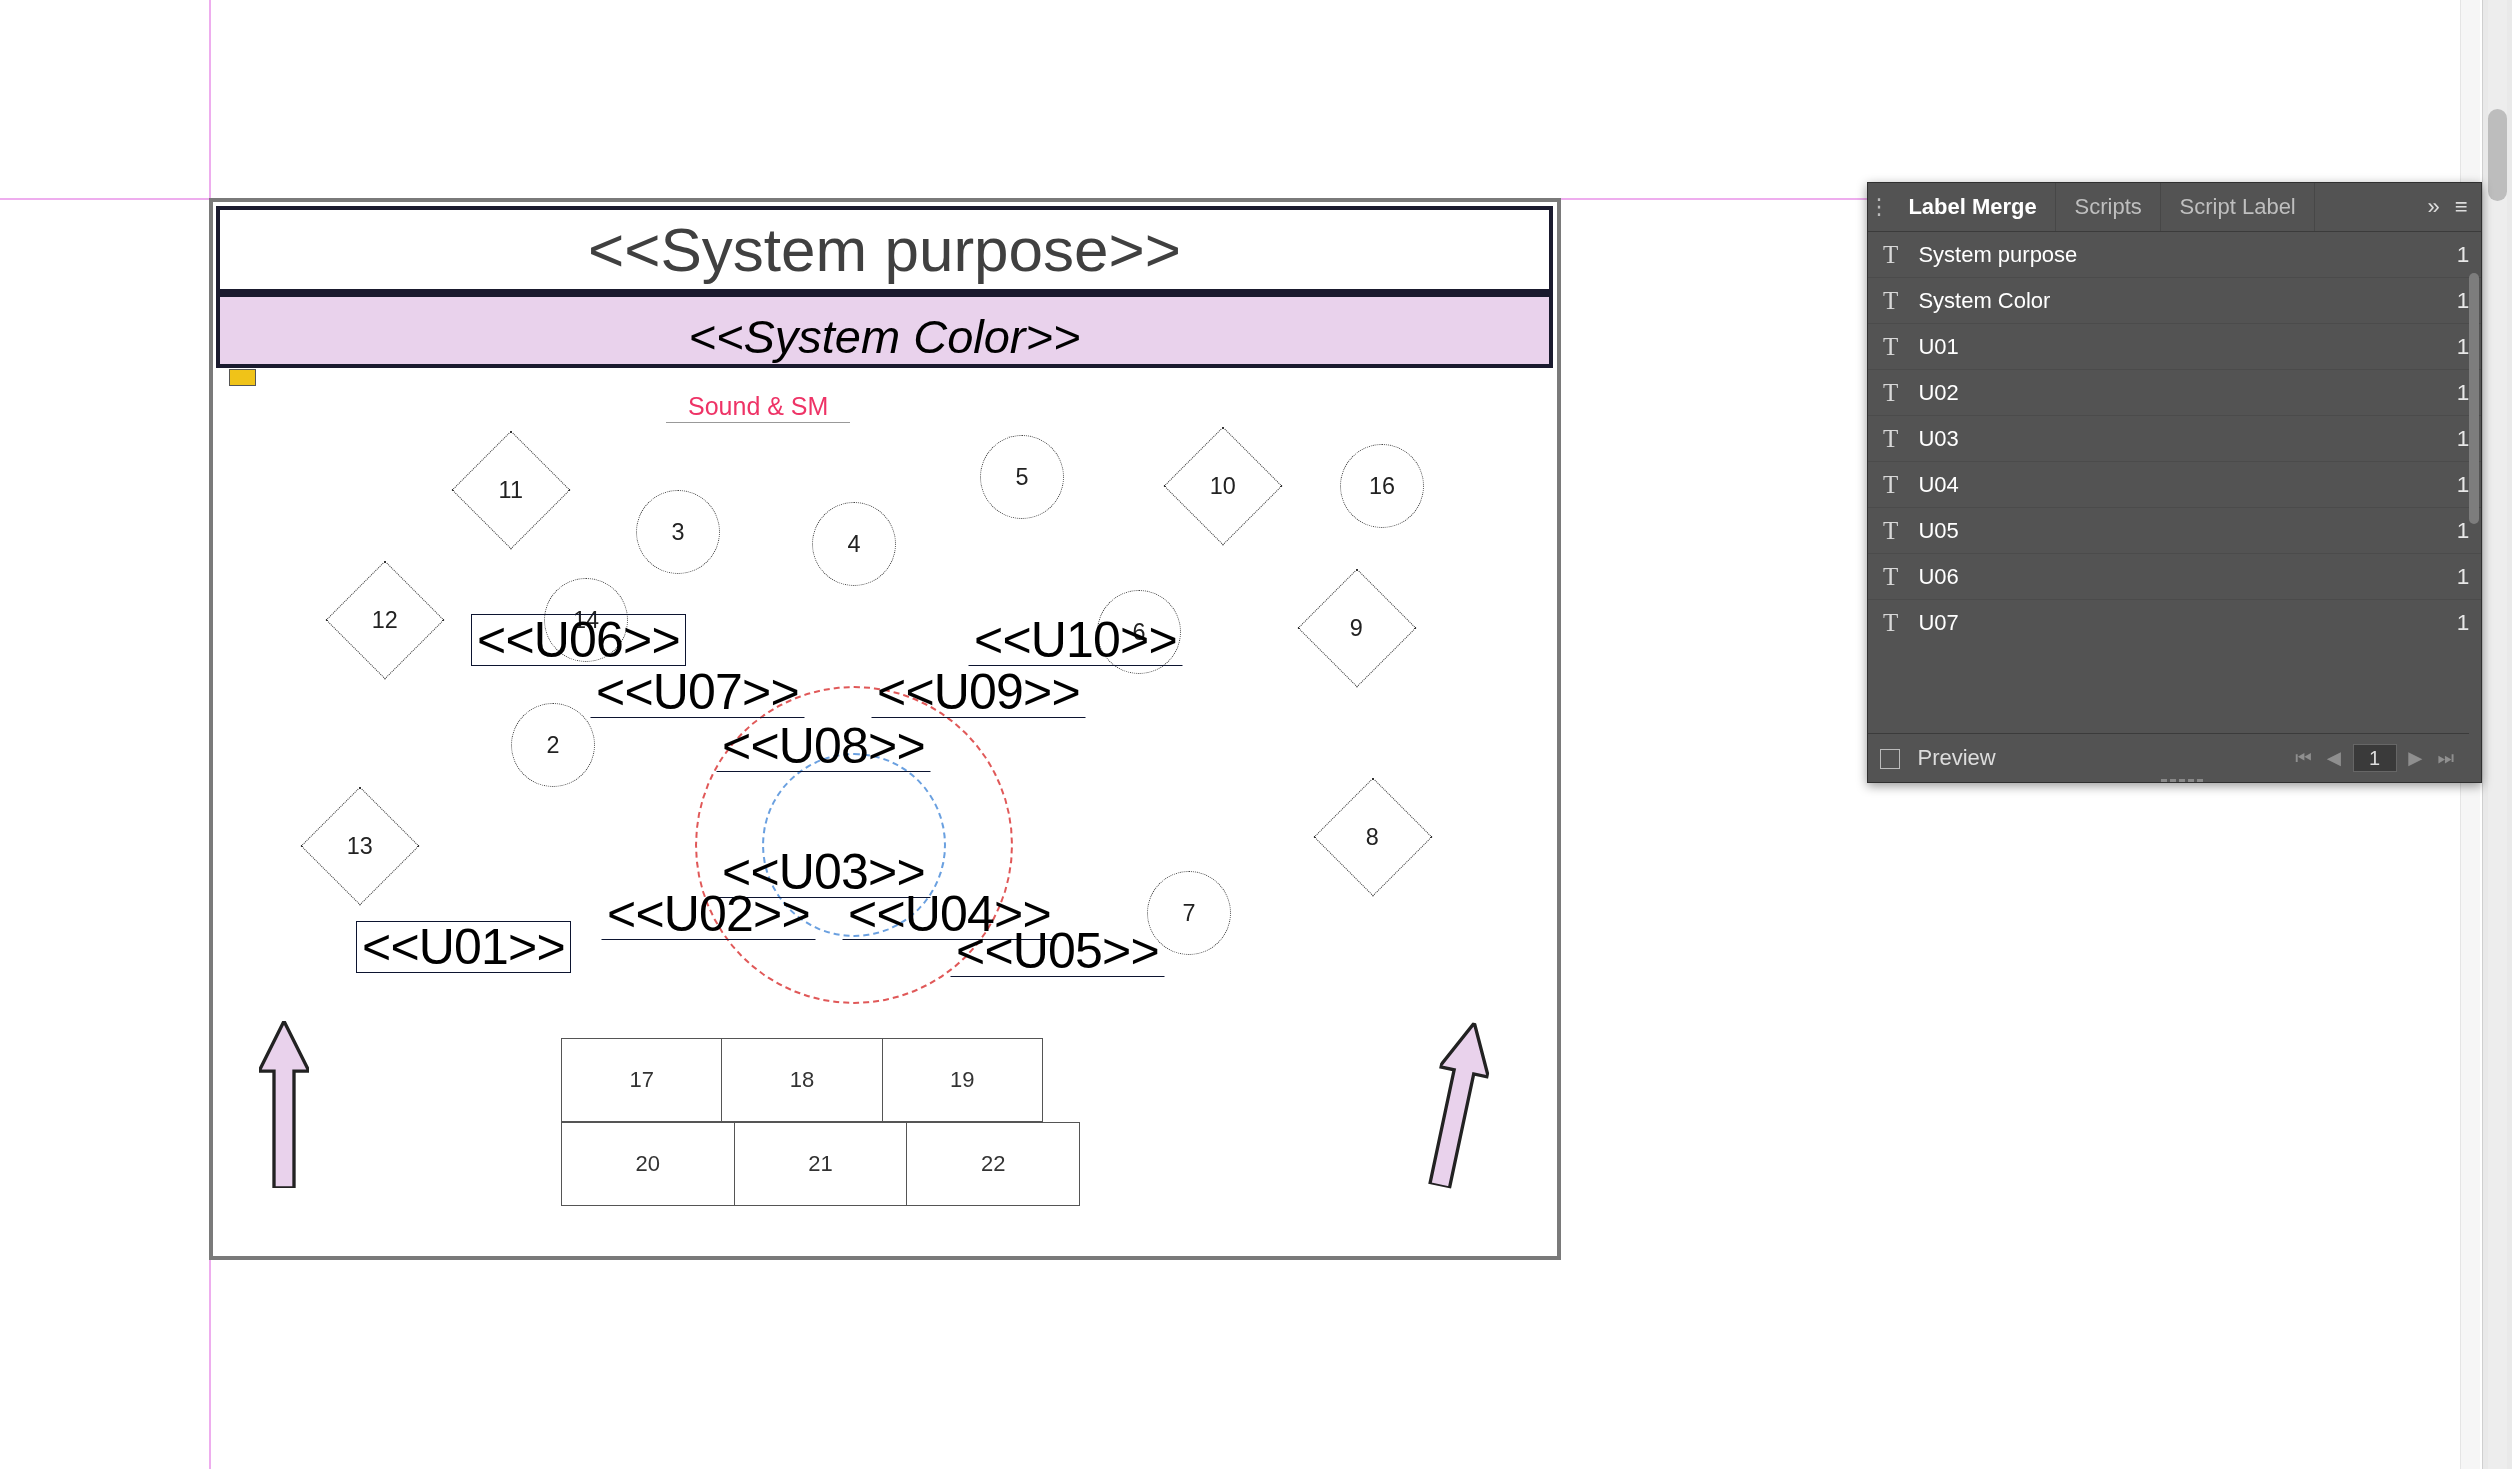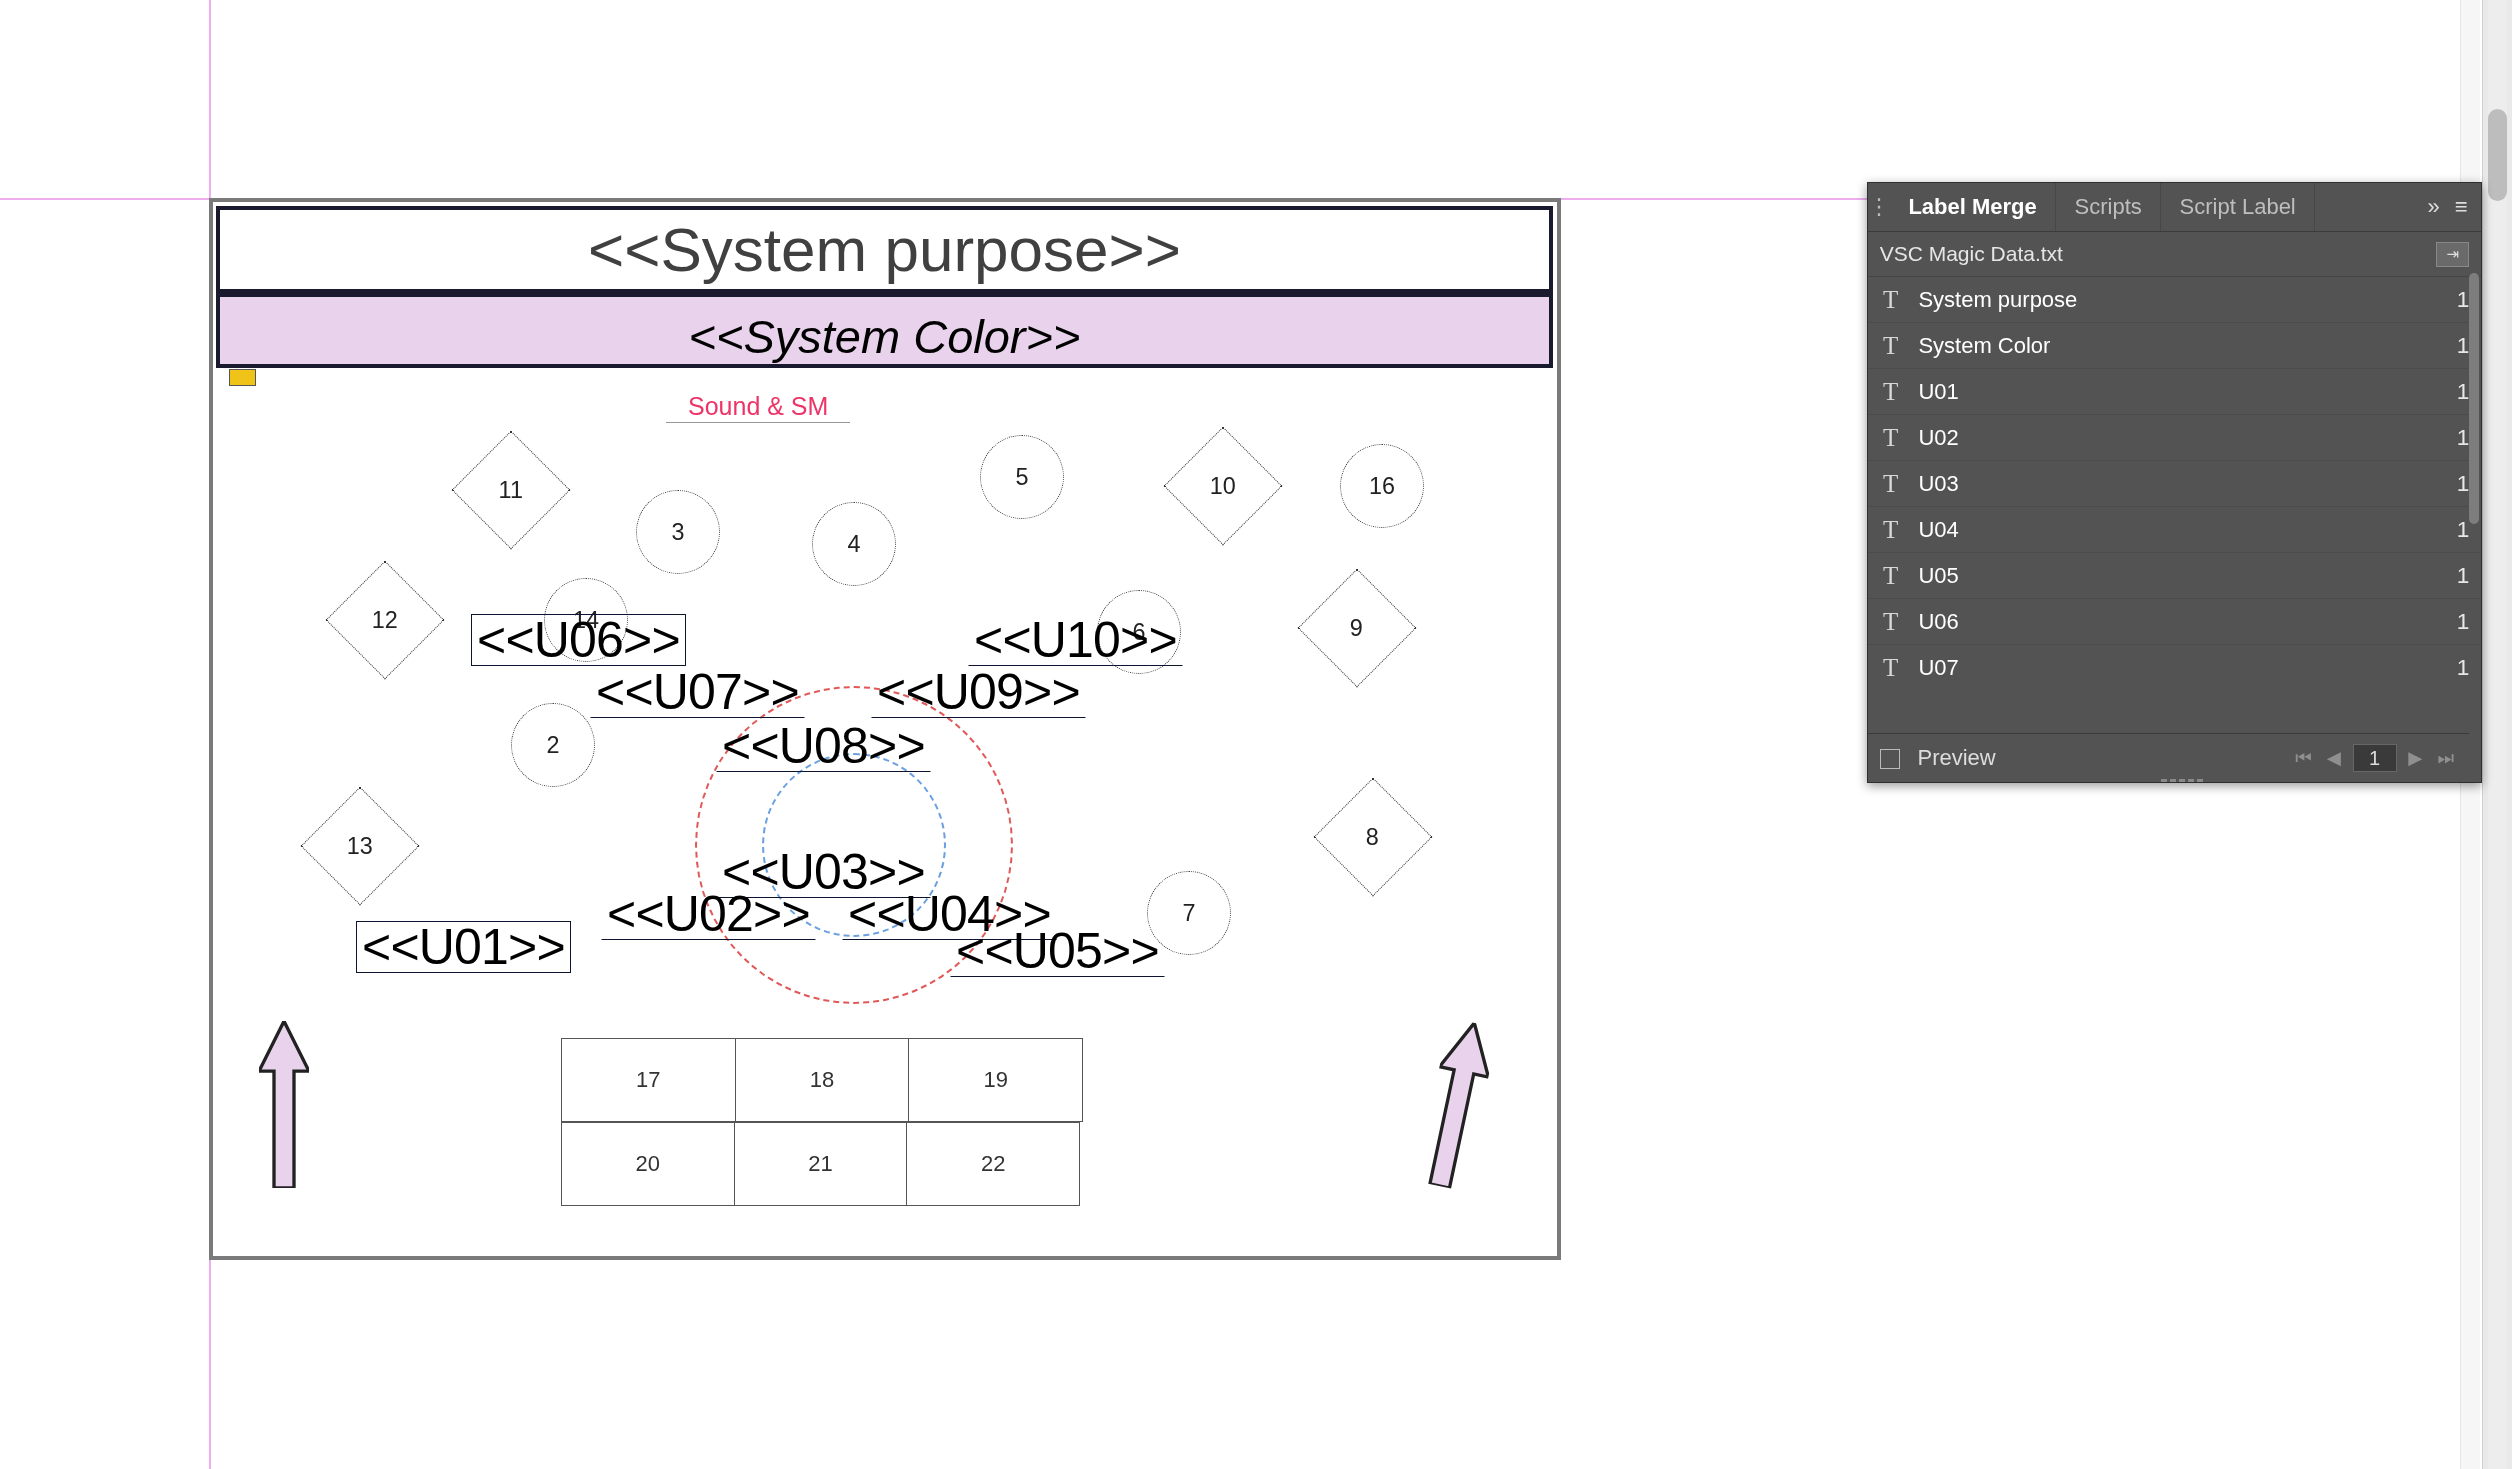--- a/index.html
+++ b/index.html
@@ -125,21 +125,21 @@
   <div class="tbl sq" style="left:1105px;top:410px">
       <span>8</span>
     </div>
   <div class="tbl rnd" style="left:921px;top:486px">
       <span>7</span>
     </div>
 
   <div class="dashed-circle" style="left:469px;top:301px;width:318px;height:318px"></div>
   <div class="dashed-circle" style="left:536px;top:368px;width:184px;height:184px;border-color:#6aa0e0"></div>
 
-  <div class="rects" style="left:335px;top:653px;width:522px;height:84px">
+  <div class="rects" style="left:335px;top:653px;width:482px;height:84px">
     <div>
         <span>17</span>
       </div>
     <div>
         <span>18</span>
       </div>
     <div>
         <span>19</span>
       </div>
   </div>
@@ -190,24 +190,20 @@
       </div>
     <div class="tab">
         <span>Script Label</span>
       </div>
     <div class="right-icons">
       <span>»</span>
       <span>≡</span>
     </div>
   </div>
 
-  <div class="src-row">
-    <span class="src-name">VSC Magic Data.txt</span>
-    <span class="btn">⇥</span>
-  </div>
 
   <div class="field-list" id="field-list">
       <div class="field-row">
         <span class="lead">
           <span class="Ticon">T</span>
           <span class="name">System purpose</span>
         </span>
         <span class="num">1</span>
       </div>
       <div class="field-row">

